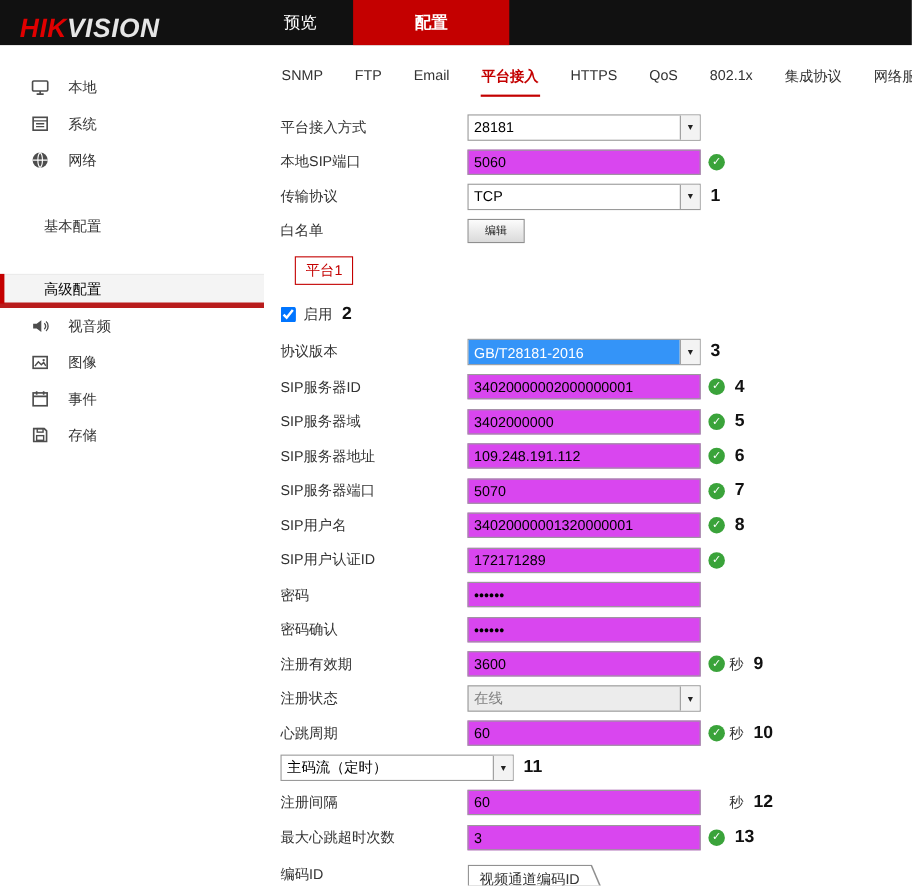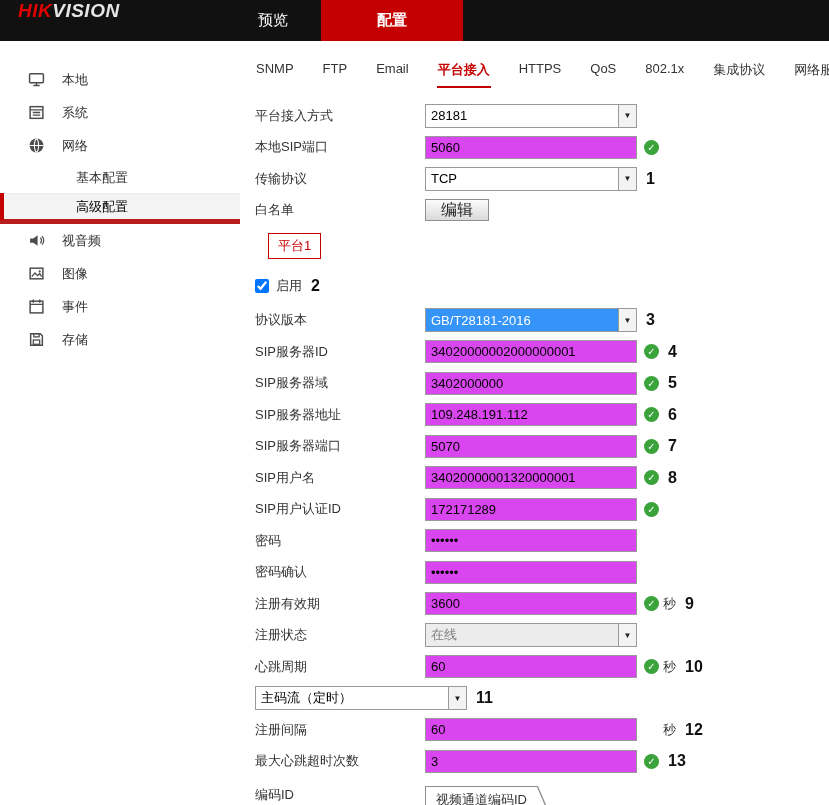--- a/index.html
+++ b/index.html
@@ -4,38 +4,38 @@
 <style>
   * { margin:0; padding:0; box-sizing:border-box; }
   html,body { background:#fff; }
   body {
     width:829px; height:805px; overflow:hidden;
     font-family:"Liberation Sans","DejaVu Sans",sans-serif;
     font-size:13px; color:#333;
   }
   
   .topbar { height:41px; background:#111; display:flex; align-items:stretch; }
-  .logo { width:225px; display:flex; align-items:flex-start; padding-left:18px;
-          font-style:italic; font-weight:800; font-size:19px; letter-spacing:.5px; }
+  .logo { width:225px; display:flex; align-items:flex-end; padding-left:18px;
+          font-style:italic; font-weight:800; font-size:24px; letter-spacing:.5px; }
   .logo-hik { color:#e00000; }
   .logo-vision { color:#e6e6e6; }
   .topnav { display:flex; }
   .topnav-item { width:96px; display:flex; align-items:center; justify-content:center;
                  color:#fff; font-size:15px; cursor:pointer; }
   .topnav-item.active { width:142px; background:#c40000; font-weight:bold; }
   
   .layout { display:flex; height:698px; }
   .sidebar { width:240px; padding-top:22px; flex:none; }
   .side-item { height:33px; display:flex; align-items:center; padding-left:28px;
                cursor:pointer; position:relative; }
   .side-icon { width:17px; height:17px; margin-right:17px; display:flex;
                align-items:center; justify-content:center; flex:none; }
   .side-icon svg { width:17px; height:17px; }
-  .side-sub { height:31px; display:flex; align-items:center; padding-left:76px;
-              cursor:pointer; position:relative; }
+  .side-sub { height:31px; display:flex; align-items:center; padding-left:40px;
+              cursor:pointer; position:relative;margin-top:28px; }
   .side-sub.active { color:#000000; background:#f4f4f4;
                      border-top:1px solid #ebebeb; border-bottom:5px solid #b91c1c; }
   .side-sub.active::before { content:''; position:absolute; left:0; top:-1px; bottom:-1px;
                              width:4px; background:#c40000; }
   
   .main { flex:1; padding:14px 0 0 15px; }
   .tabs { display:flex; margin-bottom:12px; }
   .tab { margin-right:27px; padding:6px 1px 7px; cursor:pointer; white-space:nowrap; }
   .tab.active { color:#c40000; font-weight:bold; border-bottom:2px solid #c40000; }
   .row { display:flex; align-items:center; height:31.5px; }
@@ -51,21 +51,21 @@
                   font-size:8px; color:#222; border-left:1px solid #9a9a9a; background:#f3f3f3; }
   .select.disabled { background:#ececec; }
   .select.disabled .select-value { color:#808080; }
   .check-icon { width:15px; height:15px; border-radius:50%; background:#3aa33a; color:#fff;
                 font-size:10px; font-weight:bold; display:flex; align-items:center;
                 justify-content:center; margin-left:7px; flex:none; }
   .spacer { width:15px; margin-left:7px; flex:none; }
   .unit { margin-left:4px; }
   .annotation { margin-left:9px; font-weight:800; font-size:16px; color:#111; }
   .btn { height:22px; padding:0 15px; border:1px solid #8f8f8f;
-         background:linear-gradient(#fcfcfc,#dadada); font-size:16px;
+         background:linear-gradient(#fcfcfc,#dadada); font-size:10px;
          font-family:inherit; cursor:pointer; color:#222; }
   .platform-tab { display:inline-flex; border:1px solid #c40000; color:#c40000;
                   padding:3px 9px; margin:7px 0 2px 13px; cursor:pointer; }
   .enable-row { display:flex; align-items:center; height:31.5px; margin:9px 0 3px; }
   .enable-row input { width:14px; height:14px; margin-right:7px; cursor:pointer; }
   .encode-row { margin-top:9px; align-items:flex-start; }
   .tab-shape { --cut:12px; background:#8f8f8f; display:inline-block; padding:1px;
                clip-path:polygon(0 0, calc(100% - var(--cut)) 0, 100% 100%, 0 100%); cursor:pointer; }
   .tab-shape-inner { background:#fff; padding:4px 22px 4px 10px;
                clip-path:polygon(0 0, calc(100% - var(--cut)) 0, calc(100% - 1px) 100%, 0 100%); }

